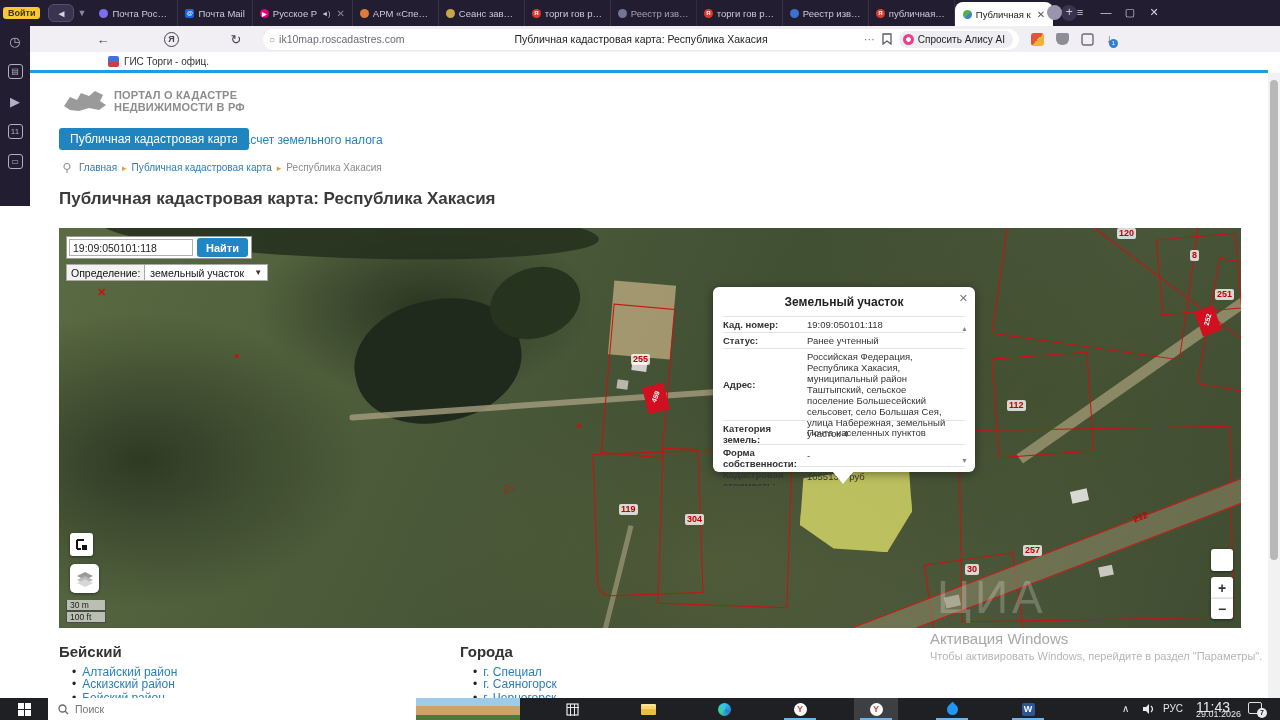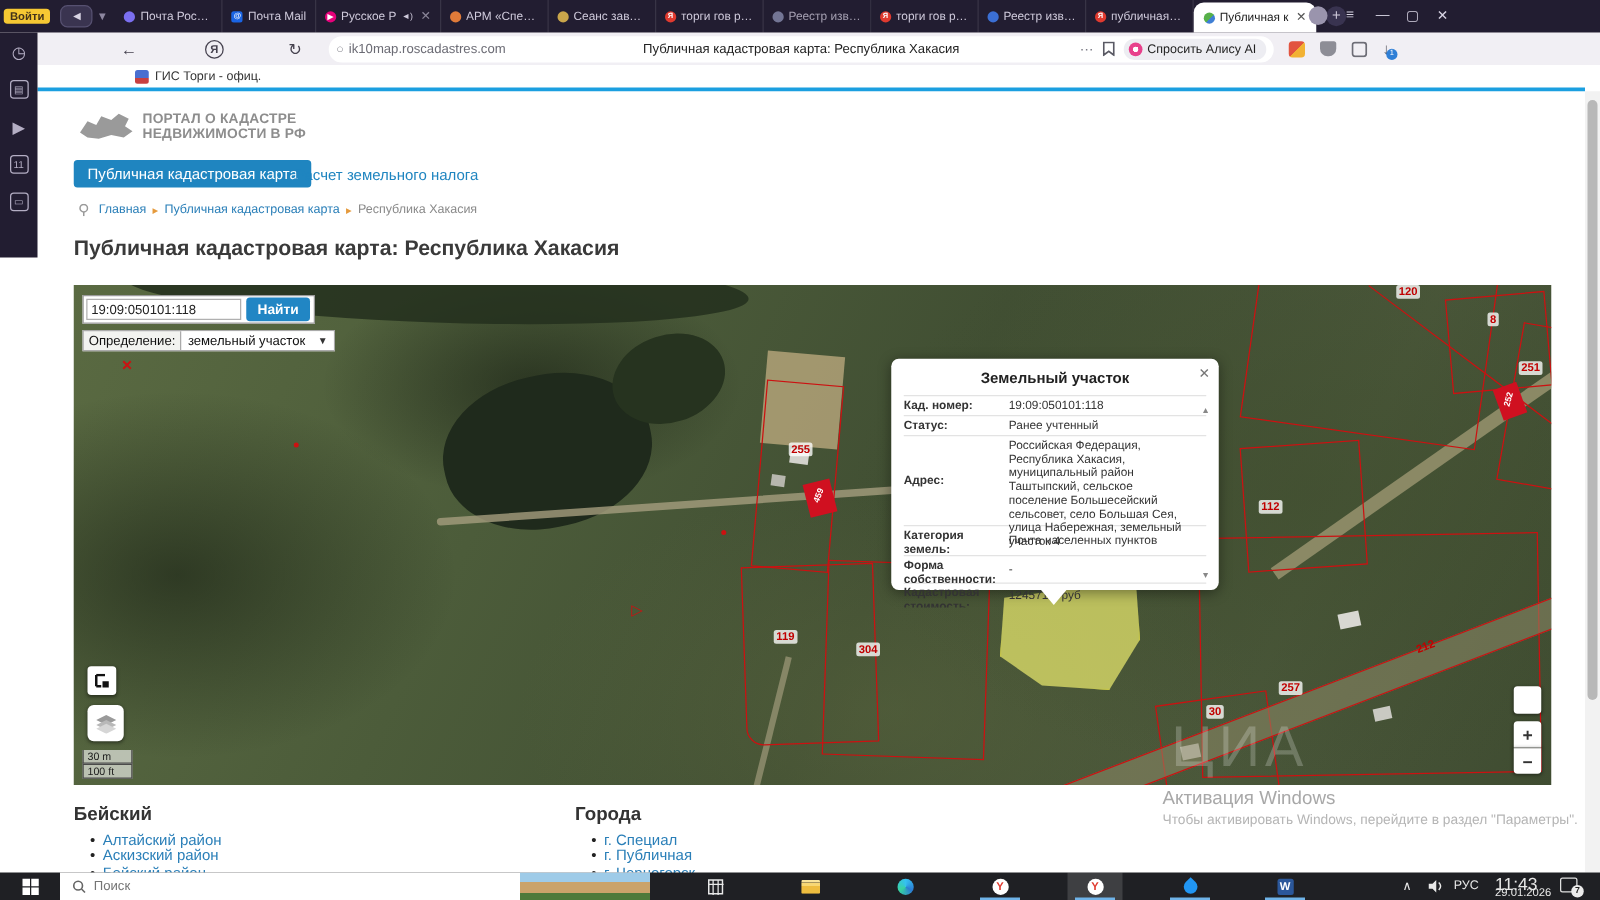--- a/index.html
+++ b/index.html
@@ -349,41 +349,41 @@
       <div class="prow" style="height:24px">
         <span class="plab">Категория земель:</span>
         <span class="pval" style="align-self:center">Почта населенных пунктов</span>
       </div>
       <div class="prow" style="height:22px">
         <span class="plab">Форма собственности:</span>
         <span class="pval" style="align-self:center">-</span>
       </div>
       <div class="prow" style="height:20px;overflow:hidden">
         <span class="plab">Кадастровая стоимость:</span>
-        <span class="pval" style="align-self:center">124571.3 руб</span>
+        <span class="pval" style="align-self:center">105513.9 руб</span>
       </div>
       <div class="pop-scroll">
           <span>▲</span>
           <span>▼</span>
         </div>
     </div>
     <div id="popup-tail"></div>
   </div>
 
   <div class="abs actw-t" style="left:930px;top:630px">Активация Windows</div>
   <div class="abs actw-s" style="left:930px;top:650px">Чтобы активировать Windows, перейдите в раздел "Параметры".</div>
 
   <div class="abs foot-h" style="left:59px;top:643px">Бейский</div>
   <div class="abs foot-li" style="left:72px;top:666px"><span class="bullet">•</span><span>Алтайский район</span></div>
   <div class="abs foot-li" style="left:72px;top:678px"><span class="bullet">•</span><span>Аскизский район</span></div>
   <div class="abs foot-li" style="left:72px;top:692px"><span class="bullet">•</span><span>Бейский район</span></div>
 
   <div class="abs foot-h" style="left:460px;top:643px">Города</div>
   <div class="abs foot-li" style="left:473px;top:666px"><span class="bullet">•</span><span>г. Специал</span></div>
-  <div class="abs foot-li" style="left:473px;top:678px"><span class="bullet">•</span><span>г. Публичная</span></div>
+  <div class="abs foot-li" style="left:473px;top:678px"><span class="bullet">•</span><span>г. Саяногорск</span></div>
   <div class="abs foot-li" style="left:473px;top:692px"><span class="bullet">•</span><span>г. Черногорск</span></div>
 
   <div id="taskbar" class="abs">
     <div class="tb-app" style="left:0;width:48px">
       <span class="win-logo">
           <span></span>
           <span></span>
           <span></span>
           <span></span>
         </span>

